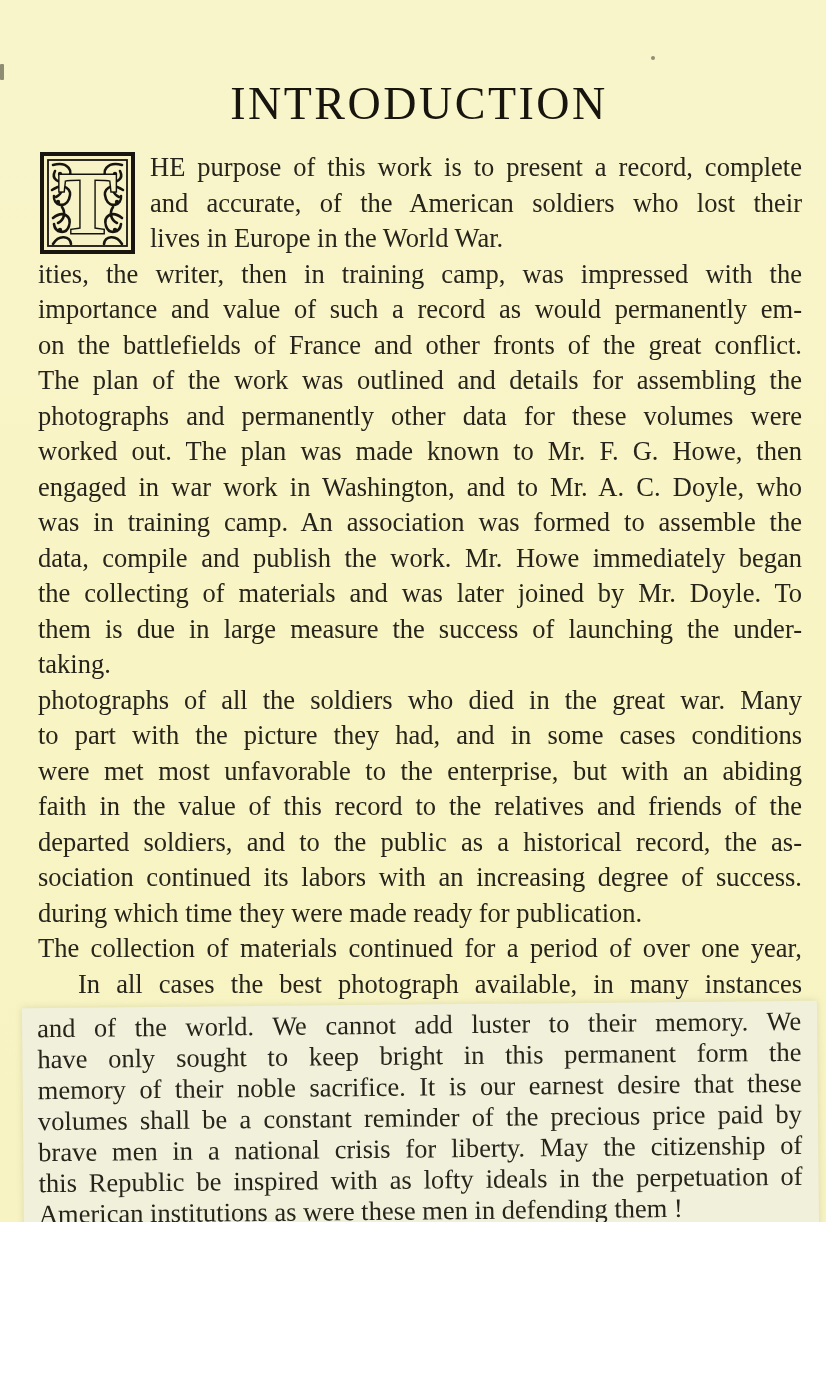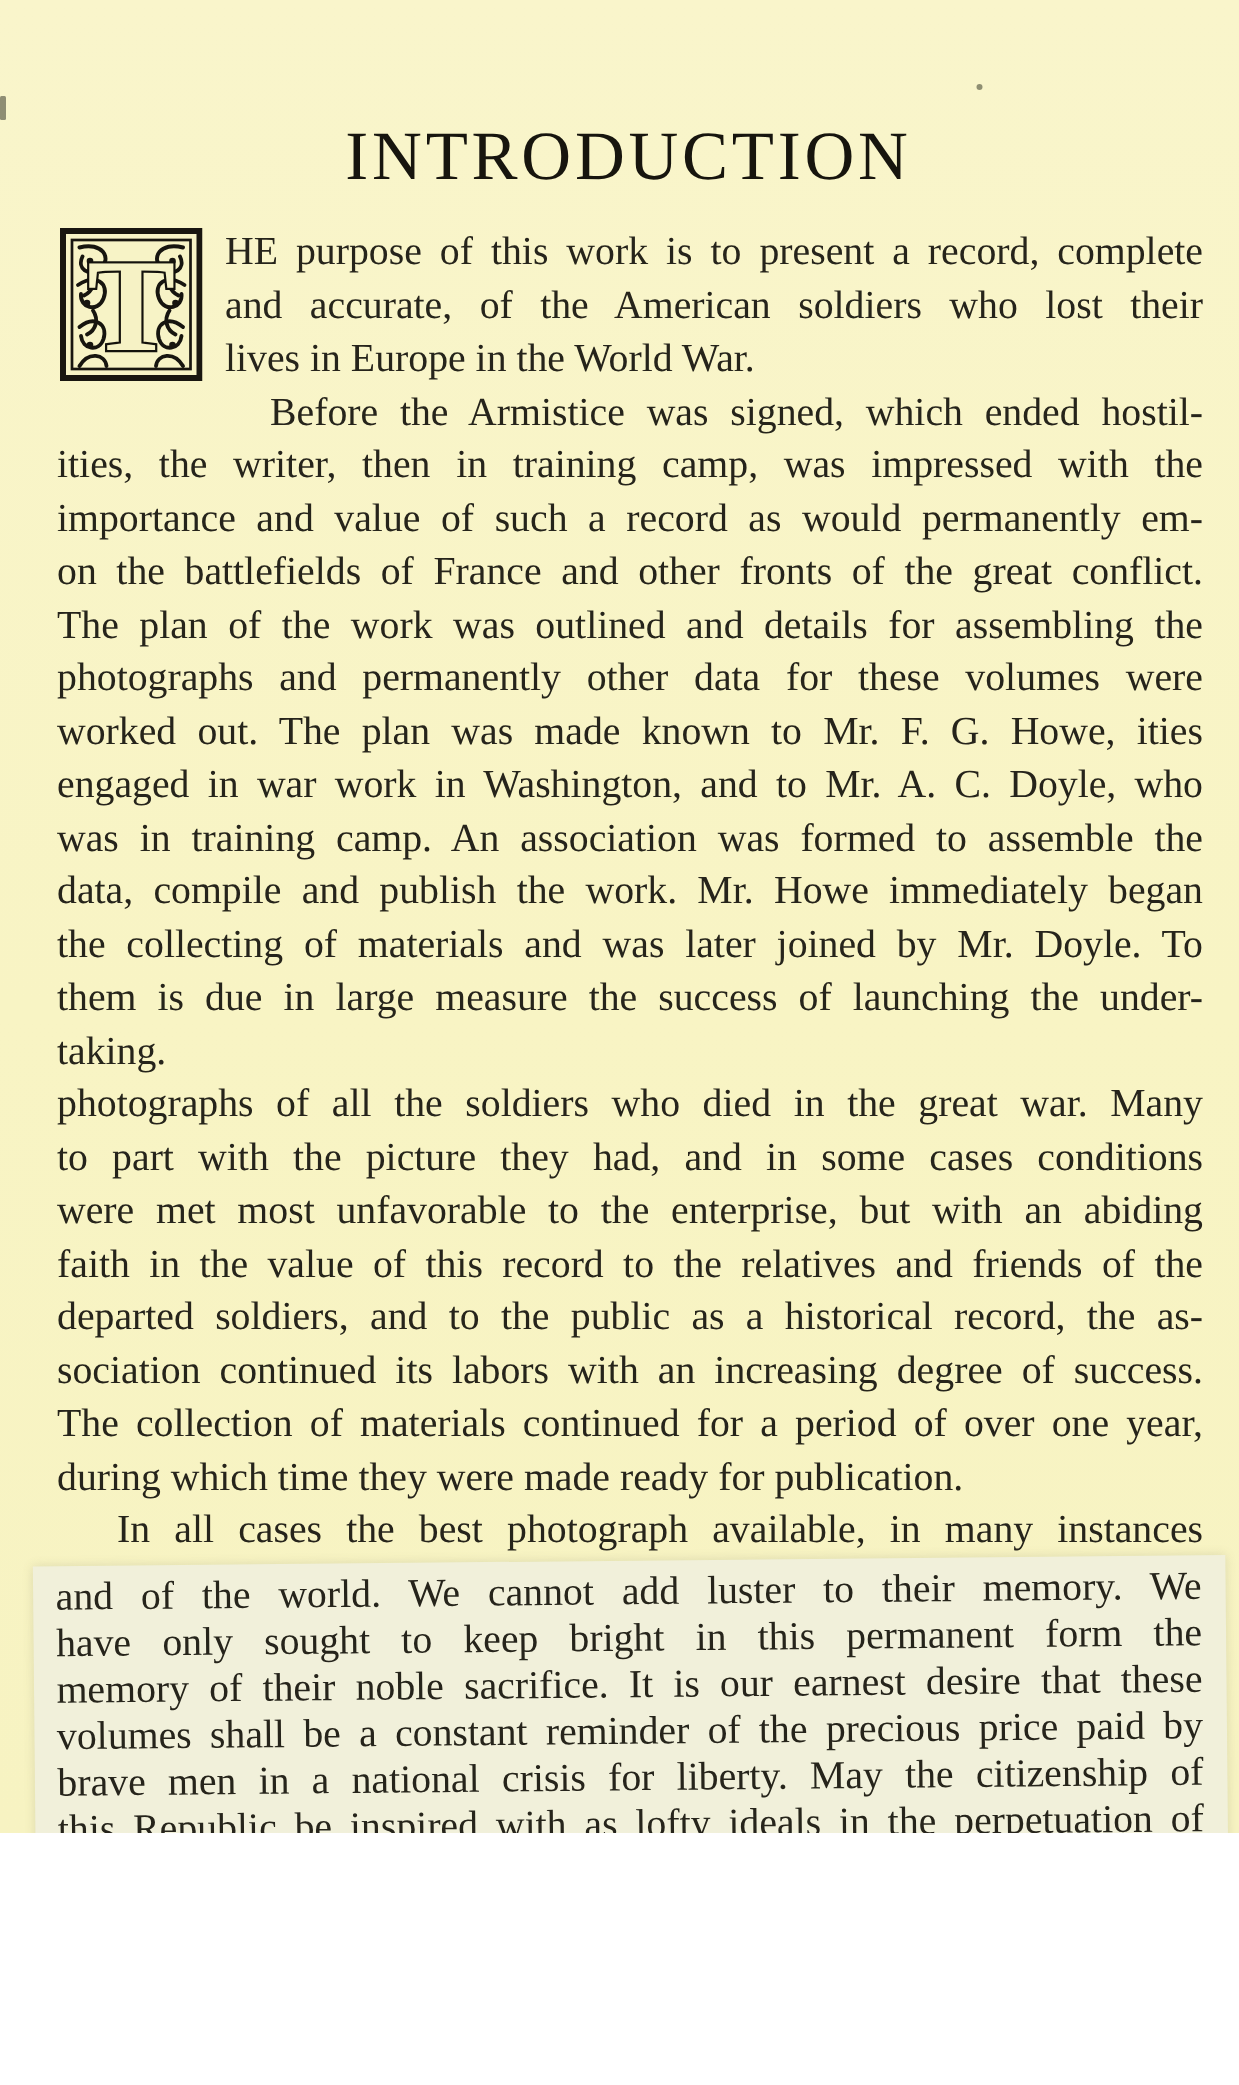--- a/index.html
+++ b/index.html
@@ -126,43 +126,42 @@
       </svg>
     </div>
 
     <div id="main-host">
         <div class="para para-opening">
           <div class="ln first">HE purpose of this work is to present a record, complete</div>
           <div class="ln">and accurate, of the American soldiers who lost their</div>
           <div class="ln end">lives in Europe in the World War.</div>
         </div>
         <div class="para para-armistice">
-          <div class="ln first">Before the Armistice was signed, which ended hostil-</div>
           <div class="ln">ities, the writer, then in training camp, was impressed with the</div>
           <div class="ln">importance and value of such a record as would permanently em-</div>
           <div class="ln">on the battlefields of France and other fronts of the great conflict.</div>
           <div class="ln">The plan of the work was outlined and details for assembling the</div>
           <div class="ln">photographs and permanently other data for these volumes were</div>
-          <div class="ln">worked out.  The plan was made known to Mr. F. G. Howe, ities</div>
+          <div class="ln">worked out.  The plan was made known to Mr. F. G. Howe, then</div>
           <div class="ln">engaged in war work in Washington, and to Mr. A. C. Doyle, who</div>
           <div class="ln">was in training camp.  An association was formed to assemble the</div>
           <div class="ln">data, compile and publish the work.  Mr. Howe immediately began</div>
           <div class="ln">the collecting of materials and was later joined by Mr. Doyle.  To</div>
           <div class="ln">them is due in large measure the success of launching the under-</div>
           <div class="ln end">taking.</div>
         </div>
         <div class="para para-learned">
           <div class="ln">photographs of all the soldiers who died in the great war.  Many</div>
           <div class="ln">to part with the picture they had, and in some cases conditions</div>
           <div class="ln">were met most unfavorable to the enterprise, but with an abiding</div>
           <div class="ln">faith in the value of this record to the relatives and friends of the</div>
           <div class="ln">departed soldiers, and to the public as a historical record, the as-</div>
           <div class="ln">sociation continued its labors with an increasing degree of success.</div>
+          <div class="ln end">during which time they were made ready for publication.</div>
           <div class="ln">The collection of materials continued for a period of over one year,</div>
-          <div class="ln end">during which time they were made ready for publication.</div>
         </div>
         <div class="para para-cases">
           <div class="ln first">In all cases the best photograph available, in many instances</div>
         </div>
       </div>
 
     <div class="slip">
       <div id="slip-host">
           <div class="para para-slip-paragraph">
             <div class="ln first">and of the world.  We cannot add luster to their memory.  We</div>

